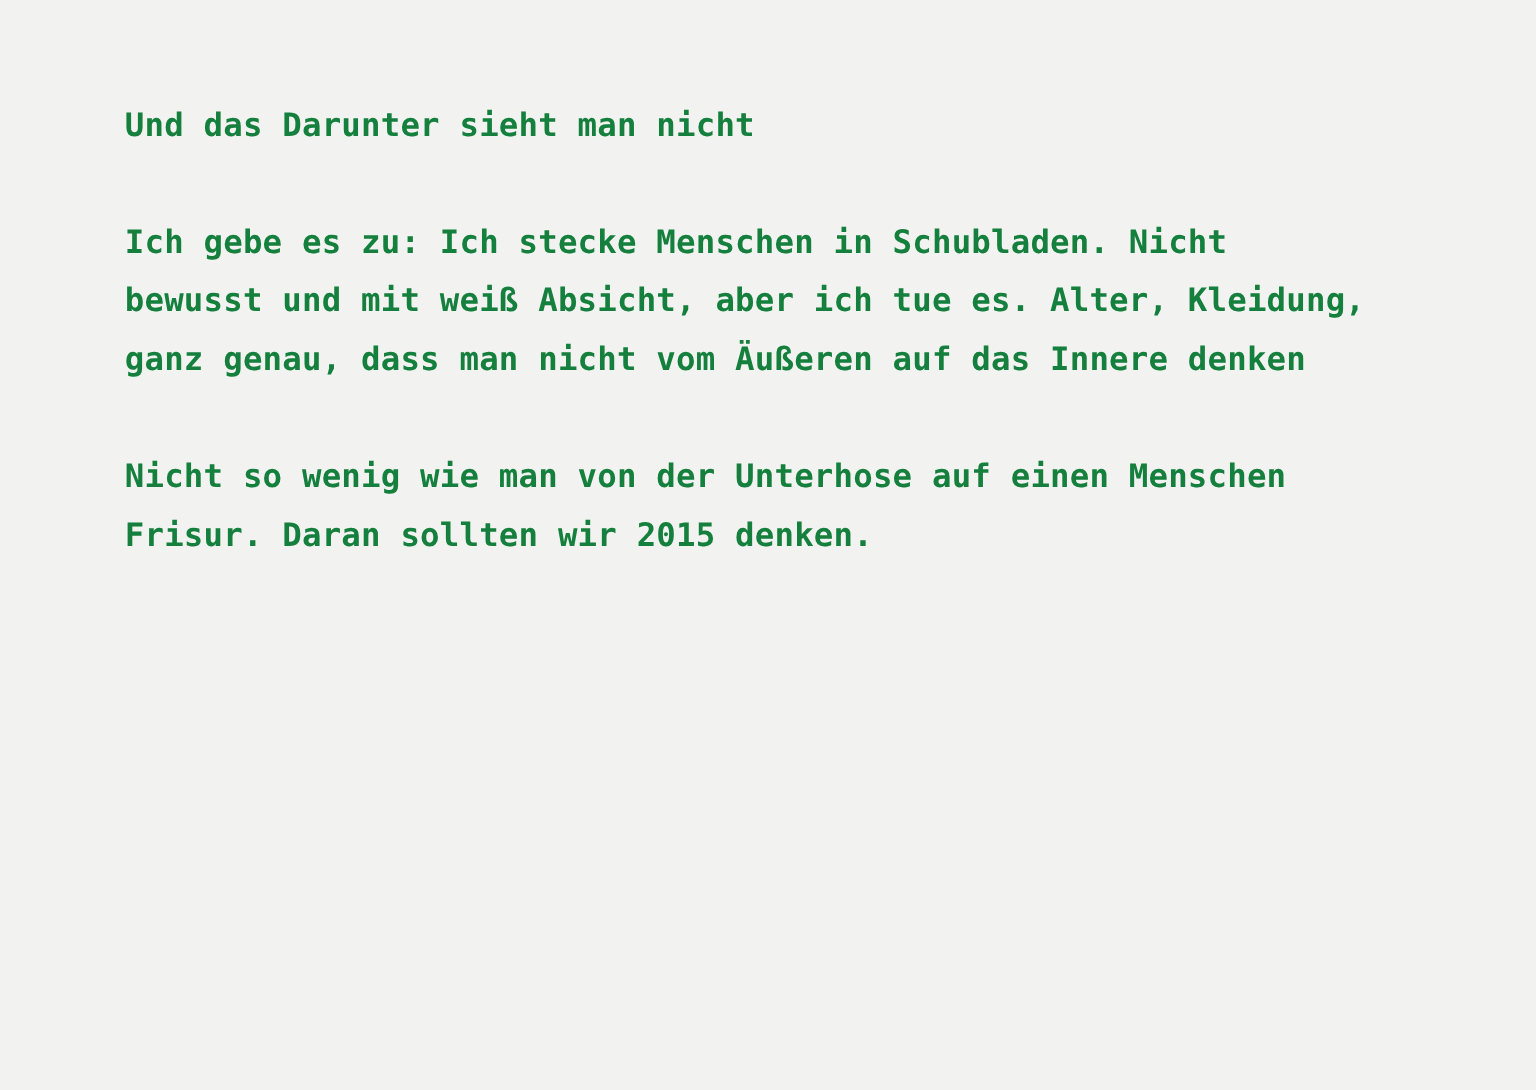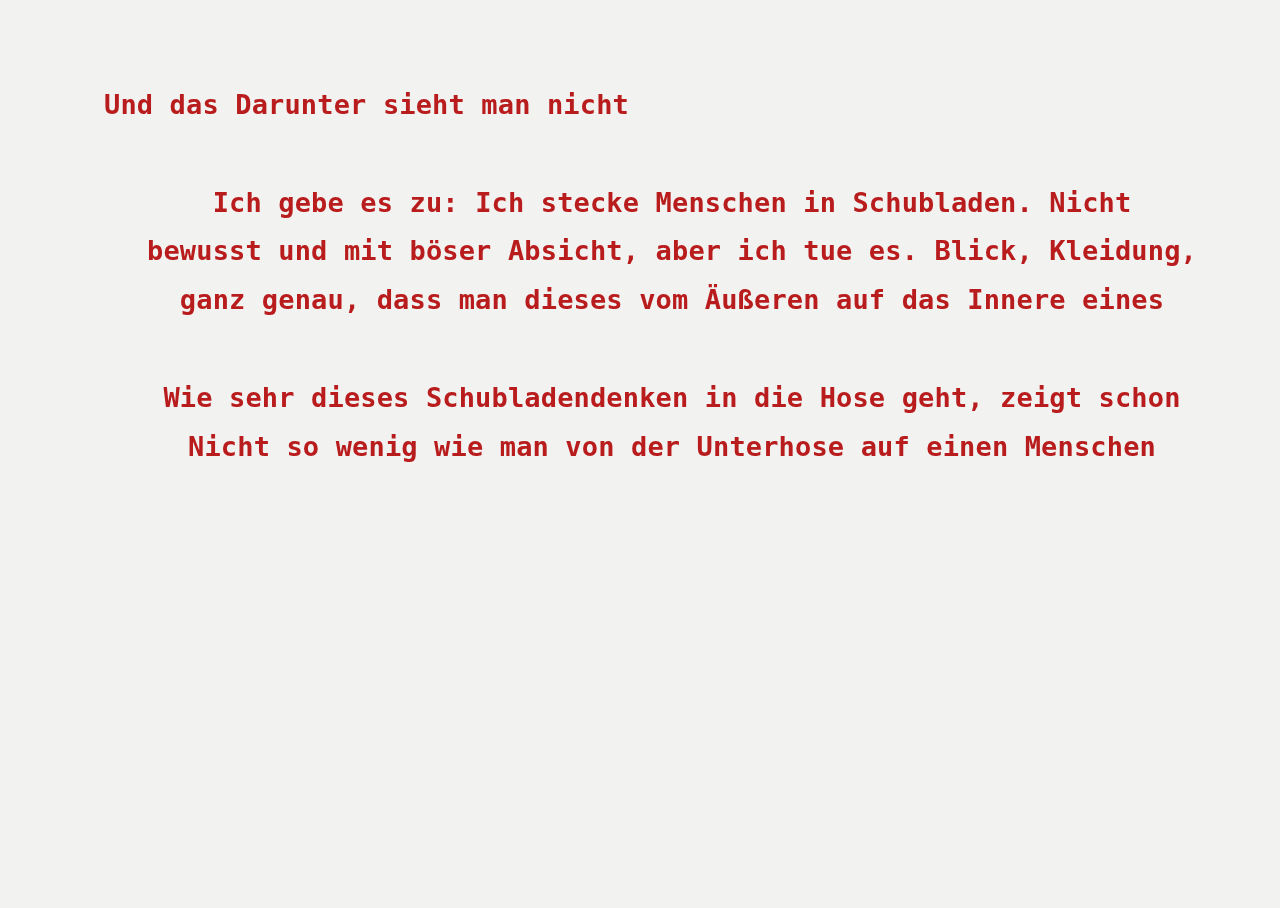--- a/index.html
+++ b/index.html
@@ -29,32 +29,31 @@
     font-size: inherit;
     font-weight: bold;
     white-space: pre;
   }
   .para {
     margin: 0 0 48.8px 0;
   }
   .line {
     display: block;
     white-space: pre;
-    text-align: center;
   }
 </style>
 </head>
 <body style="background: rgb(242, 242, 241);">
 
-<div class="page" style="color: #b91c1c;">
+<div class="page" style="color: #15803d;">
   <h1 class="title">Und das Darunter sieht man nicht</h1>
 
   <p class="para">
     <span class="line">Ich gebe es zu: Ich stecke Menschen in Schubladen. Nicht</span>
-    <span class="line">bewusst und mit böser Absicht, aber ich tue es. Blick, Kleidung,</span>
-    <span class="line">ganz genau, dass man dieses vom Äußeren auf das Innere eines</span>
+    <span class="line">bewusst und mit weiß Absicht, aber ich tue es. Alter, Kleidung,</span>
+    <span class="line">ganz genau, dass man nicht vom Äußeren auf das Innere denken</span>
   </p>
 
   <p class="para">
-    <span class="line">Wie sehr dieses Schubladendenken in die Hose geht, zeigt schon</span>
     <span class="line">Nicht so wenig wie man von der Unterhose auf einen Menschen</span>
+    <span class="line">Frisur. Daran sollten wir 2015 denken.</span>
   </p>
 </div>
 
 </body></html>

